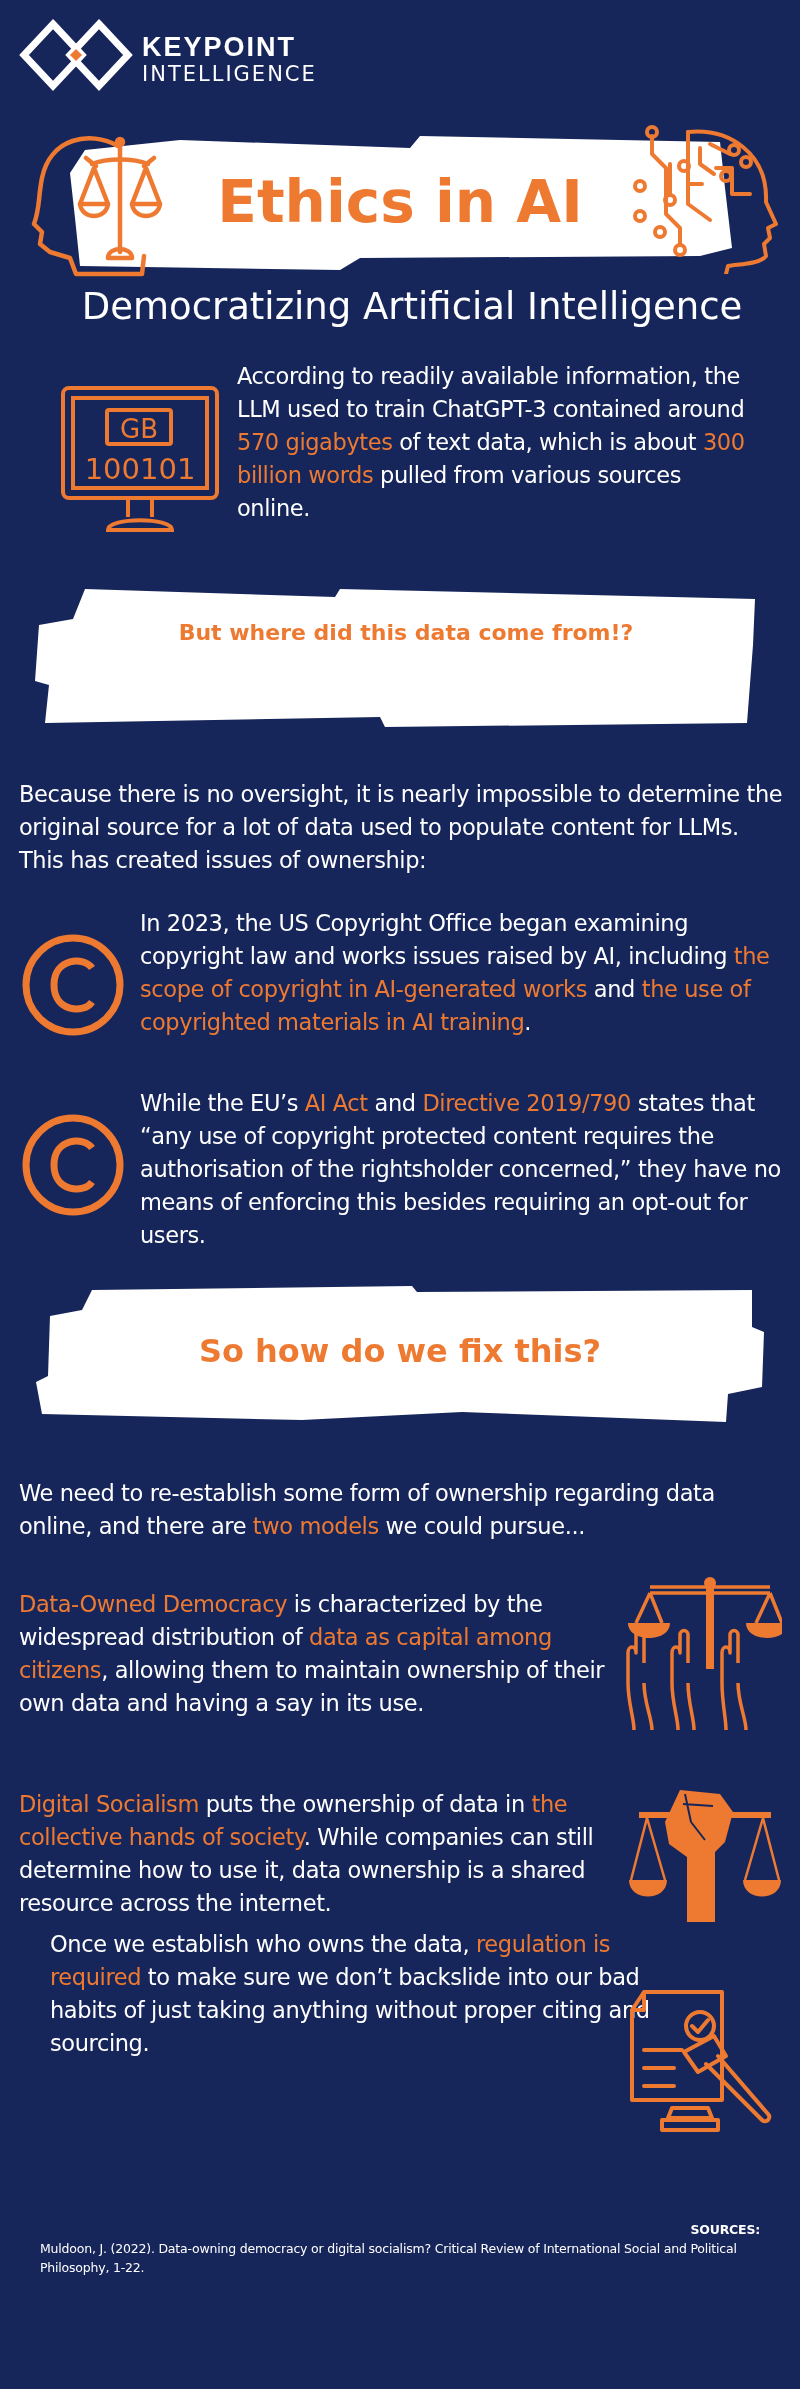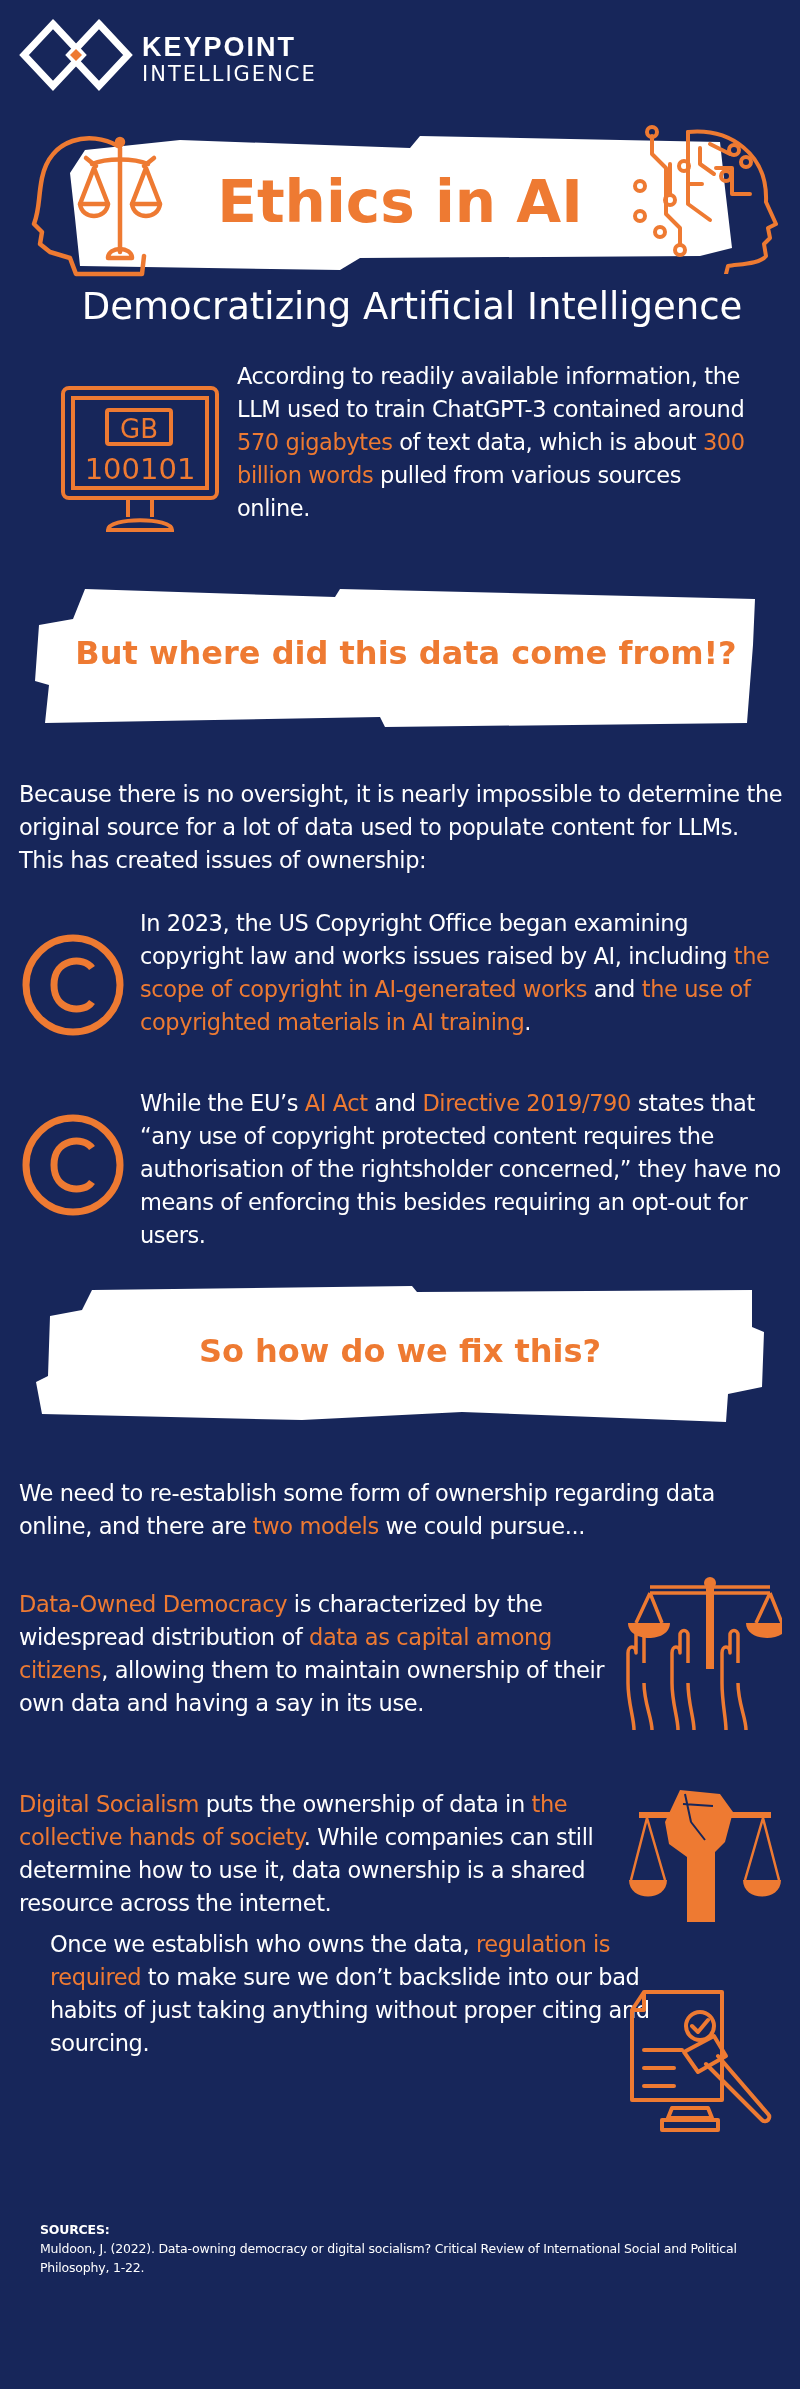--- a/index.html
+++ b/index.html
@@ -17,21 +17,21 @@
 
   
   .brush { position: absolute; }
   .banner-title { position: absolute; left: 0; width: 100%; text-align: center; color: #ee7a32; font-weight: bold; font-family: "DejaVu Sans", sans-serif; }
 
   .subtitle { left: 0; width: 800px; top: 285px; text-align: center; font-size: 37px; font-family: "DejaVu Sans", sans-serif; margin-left: 12px; }
 
   .body-text { font-size: 22.5px; line-height: 33px; font-family: "DejaVu Sans", sans-serif; letter-spacing: -0.4px; }
 
   .sources { left: 40px; top: 2220px; width: 720px; font-size: 12.5px; line-height: 19px; letter-spacing: -0.2px; }
-  .sources-head { font-weight: bold; display: block; }
+  .sources-head { font-weight: bold; display: block; text-align: right; }
   .src-item { display: block; margin-bottom: 19px; }
 
   svg { display: block; }
 </style>
 </head>
 <body>
 
 <div class="abs logo">
   <svg class="logo-mark" viewBox="0 0 115 75">
     <g fill="none" stroke="#ffffff" stroke-width="7">
@@ -99,21 +99,21 @@
   <text x="80" y="94" text-anchor="middle" fill="#ee7a32" font-size="29" font-family="DejaVu Sans, sans-serif">100101</text>
 </svg>
 <p class="abs body-text" style="left:237px;top:360px;width:520px;">
   <span>According to readily available information, the LLM used to train ChatGPT-3 contained around </span><span class="hl">570 gigabytes</span><span> of text data, which is about </span><span class="hl">300 billion words</span><span> pulled from various sources online.</span>
 </p>
 
 <div class="abs" style="left:0;top:580px;width:800px;height:150px;">
   <svg class="brush" style="left:25px;top:5px;" width="740" height="145" viewBox="0 0 740 145">
     <path d="M60 4 L310 12 L315 4 L730 14 L728 60 L722 138 L360 142 L355 132 L20 138 L24 100 L10 96 L14 40 L48 34 Z" fill="#ffffff"></path>
   </svg>
-  <div class="banner-title" style="top:54px;font-size:32px;padding-left:12px;">But where did this data come from!?</div>
+  <div class="banner-title" style="top:40px;font-size:22px;padding-left:12px;">But where did this data come from!?</div>
 </div>
 
 <p class="abs body-text" style="left:19px;top:778px;width:770px;">Because there is no oversight, it is nearly impossible to determine the original source for a lot of data used to populate content for LLMs. This has created issues of ownership:</p>
 
 <svg class="abs" style="left:20px;top:932px;" width="106" height="106" viewBox="0 0 106 106">
   <circle cx="53" cy="53" r="47" fill="none" stroke="#ee7a32" stroke-width="7"></circle>
   <path d="M72 36 C64 24 34 26 34 53 C34 80 64 82 72 70" fill="none" stroke="#ee7a32" stroke-width="7"></path>
 </svg>
 <p class="abs body-text" style="left:140px;top:907px;width:640px;">
   <span>In 2023, the US Copyright Office began examining copyright law and works issues raised by AI, including </span><span class="hl">the scope of copyright in AI-generated works</span><span> and </span><span class="hl">the use of copyrighted materials in AI training</span><span>.</span>

